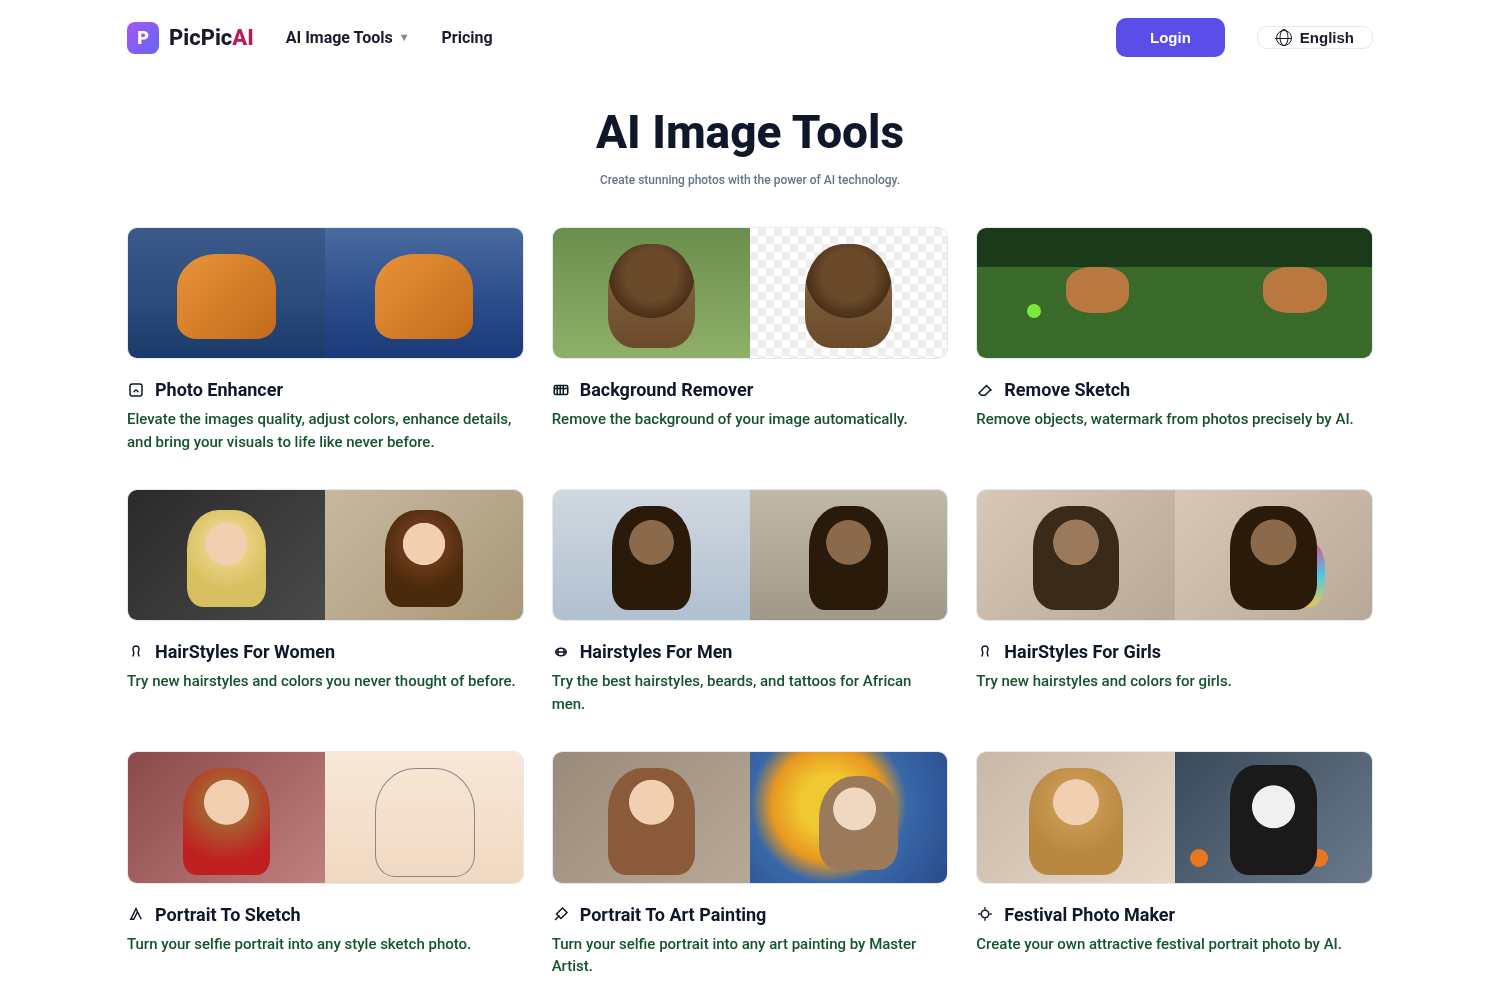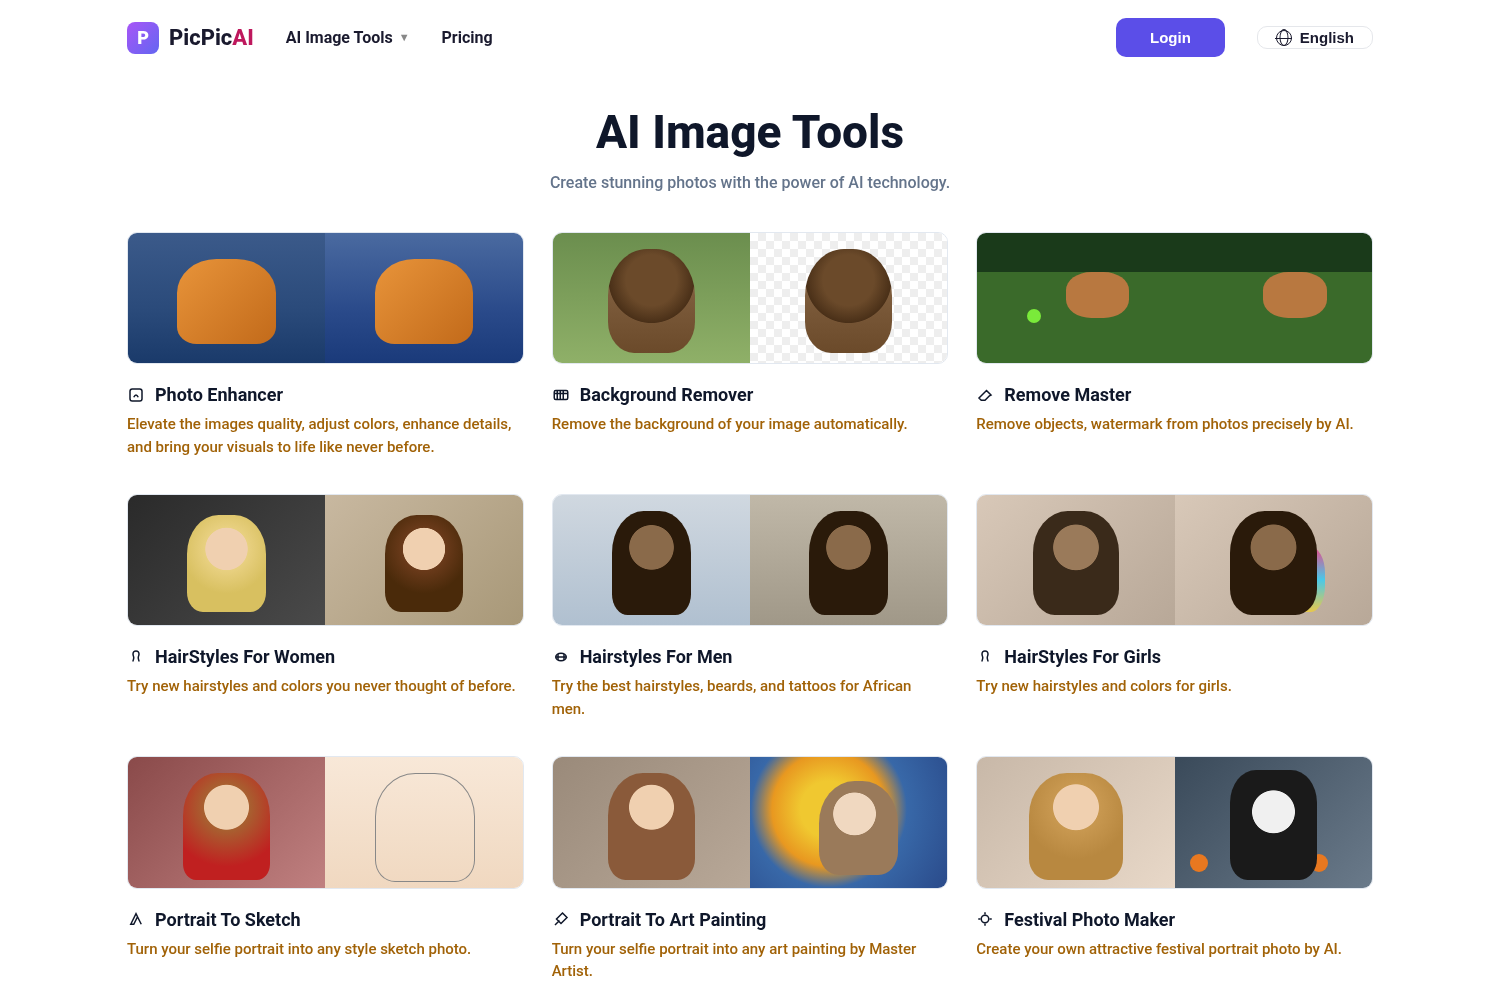--- a/index.html
+++ b/index.html
@@ -99,21 +99,21 @@
   text-align: center;
   padding: 30px 20px 40px;
 }
 .hero h1 {
   font-size: 46px;
   font-weight: 800;
   color: #0f172a;
   margin-bottom: 14px;
 }
 .hero p {
-  font-size: 16px;
+  font-size: 12px;
   color: #64748b;
   font-weight: 500;
 }
 .grid {
   display: grid;
   grid-template-columns: repeat(3, 1fr);
   gap: 36px 28px;
   padding: 0 127px 60px;
 }
 .card { cursor: pointer; }
@@ -132,21 +132,21 @@
   align-items: center;
   gap: 10px;
   font-weight: 700;
   font-size: 18px;
   color: #0f172a;
   margin-bottom: 8px;
   margin-top: 20px;
 }
 .card-desc {
   font-size: 15px;
-  color: #a16207;
+  color: #14532d;
   line-height: 1.5;
   font-weight: 500;
 }
 .card-icon {
   width: 18px;
   height: 18px;
   flex-shrink: 0;
 }
 
 .fox-l { background: linear-gradient(180deg, #3b5a8a 0%, #2a4a7a 60%, #1a3a6a 100%); position: relative; }
@@ -257,21 +257,21 @@
     </div>
     <div class="card">
       <div class="card-img">
         <div class="half removeobj-l"></div>
         <div class="half removeobj-r"></div>
       </div>
       <div class="card-title">
         <span class="card-icon"><svg viewBox="0 0 24 24" fill="none" stroke="currentColor" stroke-width="2">
             <path d="M18 13l-6 6H7l-3-3 10-10 6 6-2 1z"></path>
           </svg></span>
-        <span>Remove Master</span>
+        <span>Remove Sketch</span>
       </div>
       <div class="card-desc">Remove objects, watermark from photos precisely by AI.</div>
     </div>
     <div class="card">
       <div class="card-img">
         <div class="half hair-w-l"></div>
         <div class="half hair-w-r"></div>
       </div>
       <div class="card-title">
         <span class="card-icon"><svg viewBox="0 0 24 24" fill="currentColor">

